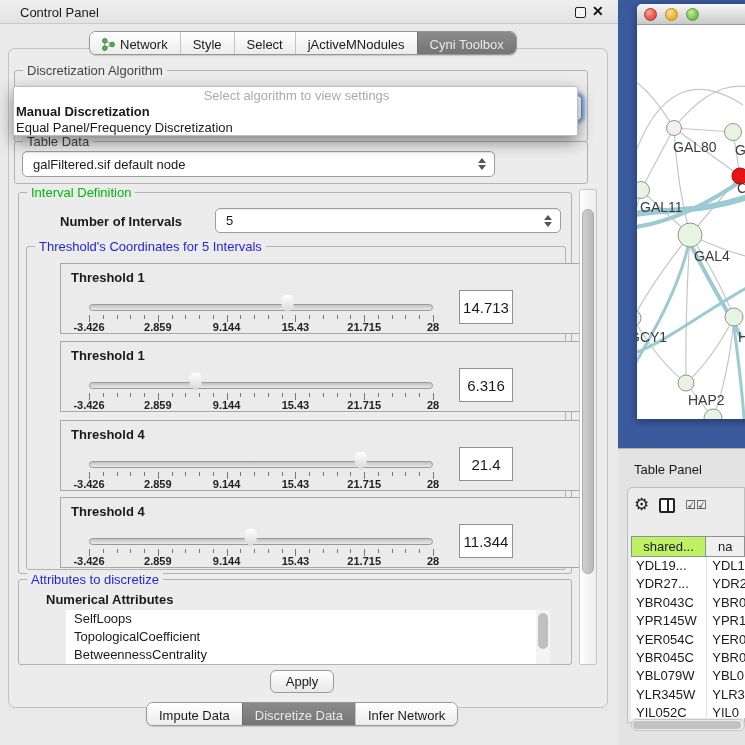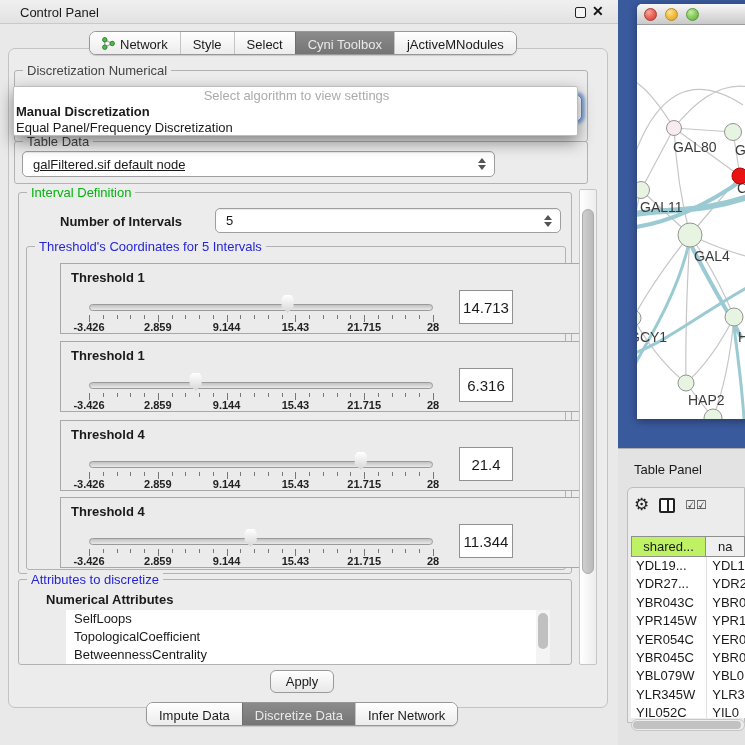--- a/index.html
+++ b/index.html
@@ -12,21 +12,21 @@
   .abs { position:absolute; }
 
   
   #control-panel { left:0; top:0; width:618px; height:745px; background:#e9e9e9; }
   #cp-titlebar { left:0; top:0; width:618px; height:24px; background:linear-gradient(#f0f0f0,#e2e2e2); border-bottom:1px solid #c9c9c9; }
   #cp-title { left:20px; top:5px; }
   #float-btn { left:575px; top:7px; width:11px; height:11px; border:1.5px solid #222; border-radius:2px; background:#f4f4f4; }
   #close-btn { left:592px; top:3px; font-weight:bold; font-size:14px; color:#111; cursor:default; }
 
   .seg-tabs { display:flex; border:1px solid #979797; border-radius:7px; overflow:hidden; background:#fdfdfd; box-shadow:0 1px 1px rgba(0,0,0,.15); }
-  .seg-tab { padding:5px 12px 2px 12px; background:linear-gradient(#ffffff,#ececec); white-space:nowrap; display:flex; align-items:flex-start; gap:5px; border-left:1px solid #c4c4c4; }
+  .seg-tab { padding:5px 12px 2px 12px; background:linear-gradient(#ffffff,#ececec); white-space:nowrap; display:flex; align-items:center; gap:5px; border-left:1px solid #c4c4c4; }
   .seg-tab:first-child { border-left:none; }
   .seg-tab.selected { background:linear-gradient(#8b8b8b,#757575); color:#e9e9e9; border-left-color:#6e6e6e; }
   #top-tabs { left:89px; top:31px; }
   #bottom-tabs { left:146px; top:702px; }
 
   #outer-panel { left:8px; top:48px; width:600px; height:660px; background:#ececec; border:1px solid #c3c3c3; border-radius:7px; }
 
   .group { position:absolute; border:1px solid #b2b2b2; border-radius:3px; }
   .group-title { position:absolute; top:-8px; left:8px; background:#ececec; padding:0 4px; white-space:nowrap; }
   .gt-green { color:#00b50c; }
@@ -130,42 +130,42 @@
             <circle cx="11" cy="7" r="2.4" fill="#52b84d" stroke="#2e7d32"></circle>
           </svg>
           <span>Network</span>
         </div>
         <div class="seg-tab">
           <span>Style</span>
         </div>
         <div class="seg-tab">
           <span>Select</span>
         </div>
+        <div class="seg-tab">
+          <span>jActiveMNodules</span>
+        </div>
         <div class="seg-tab selected">
           <span>Cyni Toolbox</span>
         </div>
-        <div class="seg-tab">
-          <span>jActiveMNodules</span>
-        </div>
       </div>
 
     <div class="group" style="left:14px; top:70px; width:574px; height:72px;">
-      <span class="group-title gt-dark">Discretization Numerical</span>
+      <span class="group-title gt-dark">Discretization Algorithm</span>
     </div>
     <div id="algo-combo" class="combo">
       <span class="spinner">
           <i class="up"></i>
           <i class="down"></i>
         </span>
     </div>
 
     <div class="group" style="left:14px; top:141px; width:574px; height:43px;">
       <span class="group-title gt-dark">Table Data</span>
     </div>
-    <div class="combo" style="left:22px; top:151px; width:473px;text-decoration:underline;">
+    <div class="combo" style="left:22px; top:151px; width:473px;">
       <span style="white-space:nowrap; overflow:hidden;">galFiltered.sif default node</span>
       <span class="spinner">
           <i class="up"></i>
           <i class="down"></i>
         </span>
     </div>
 
     <div class="group" style="left:18px; top:192px; width:554px; height:382px;">
       <span class="group-title gt-green">Interval Definition</span>
     </div>

